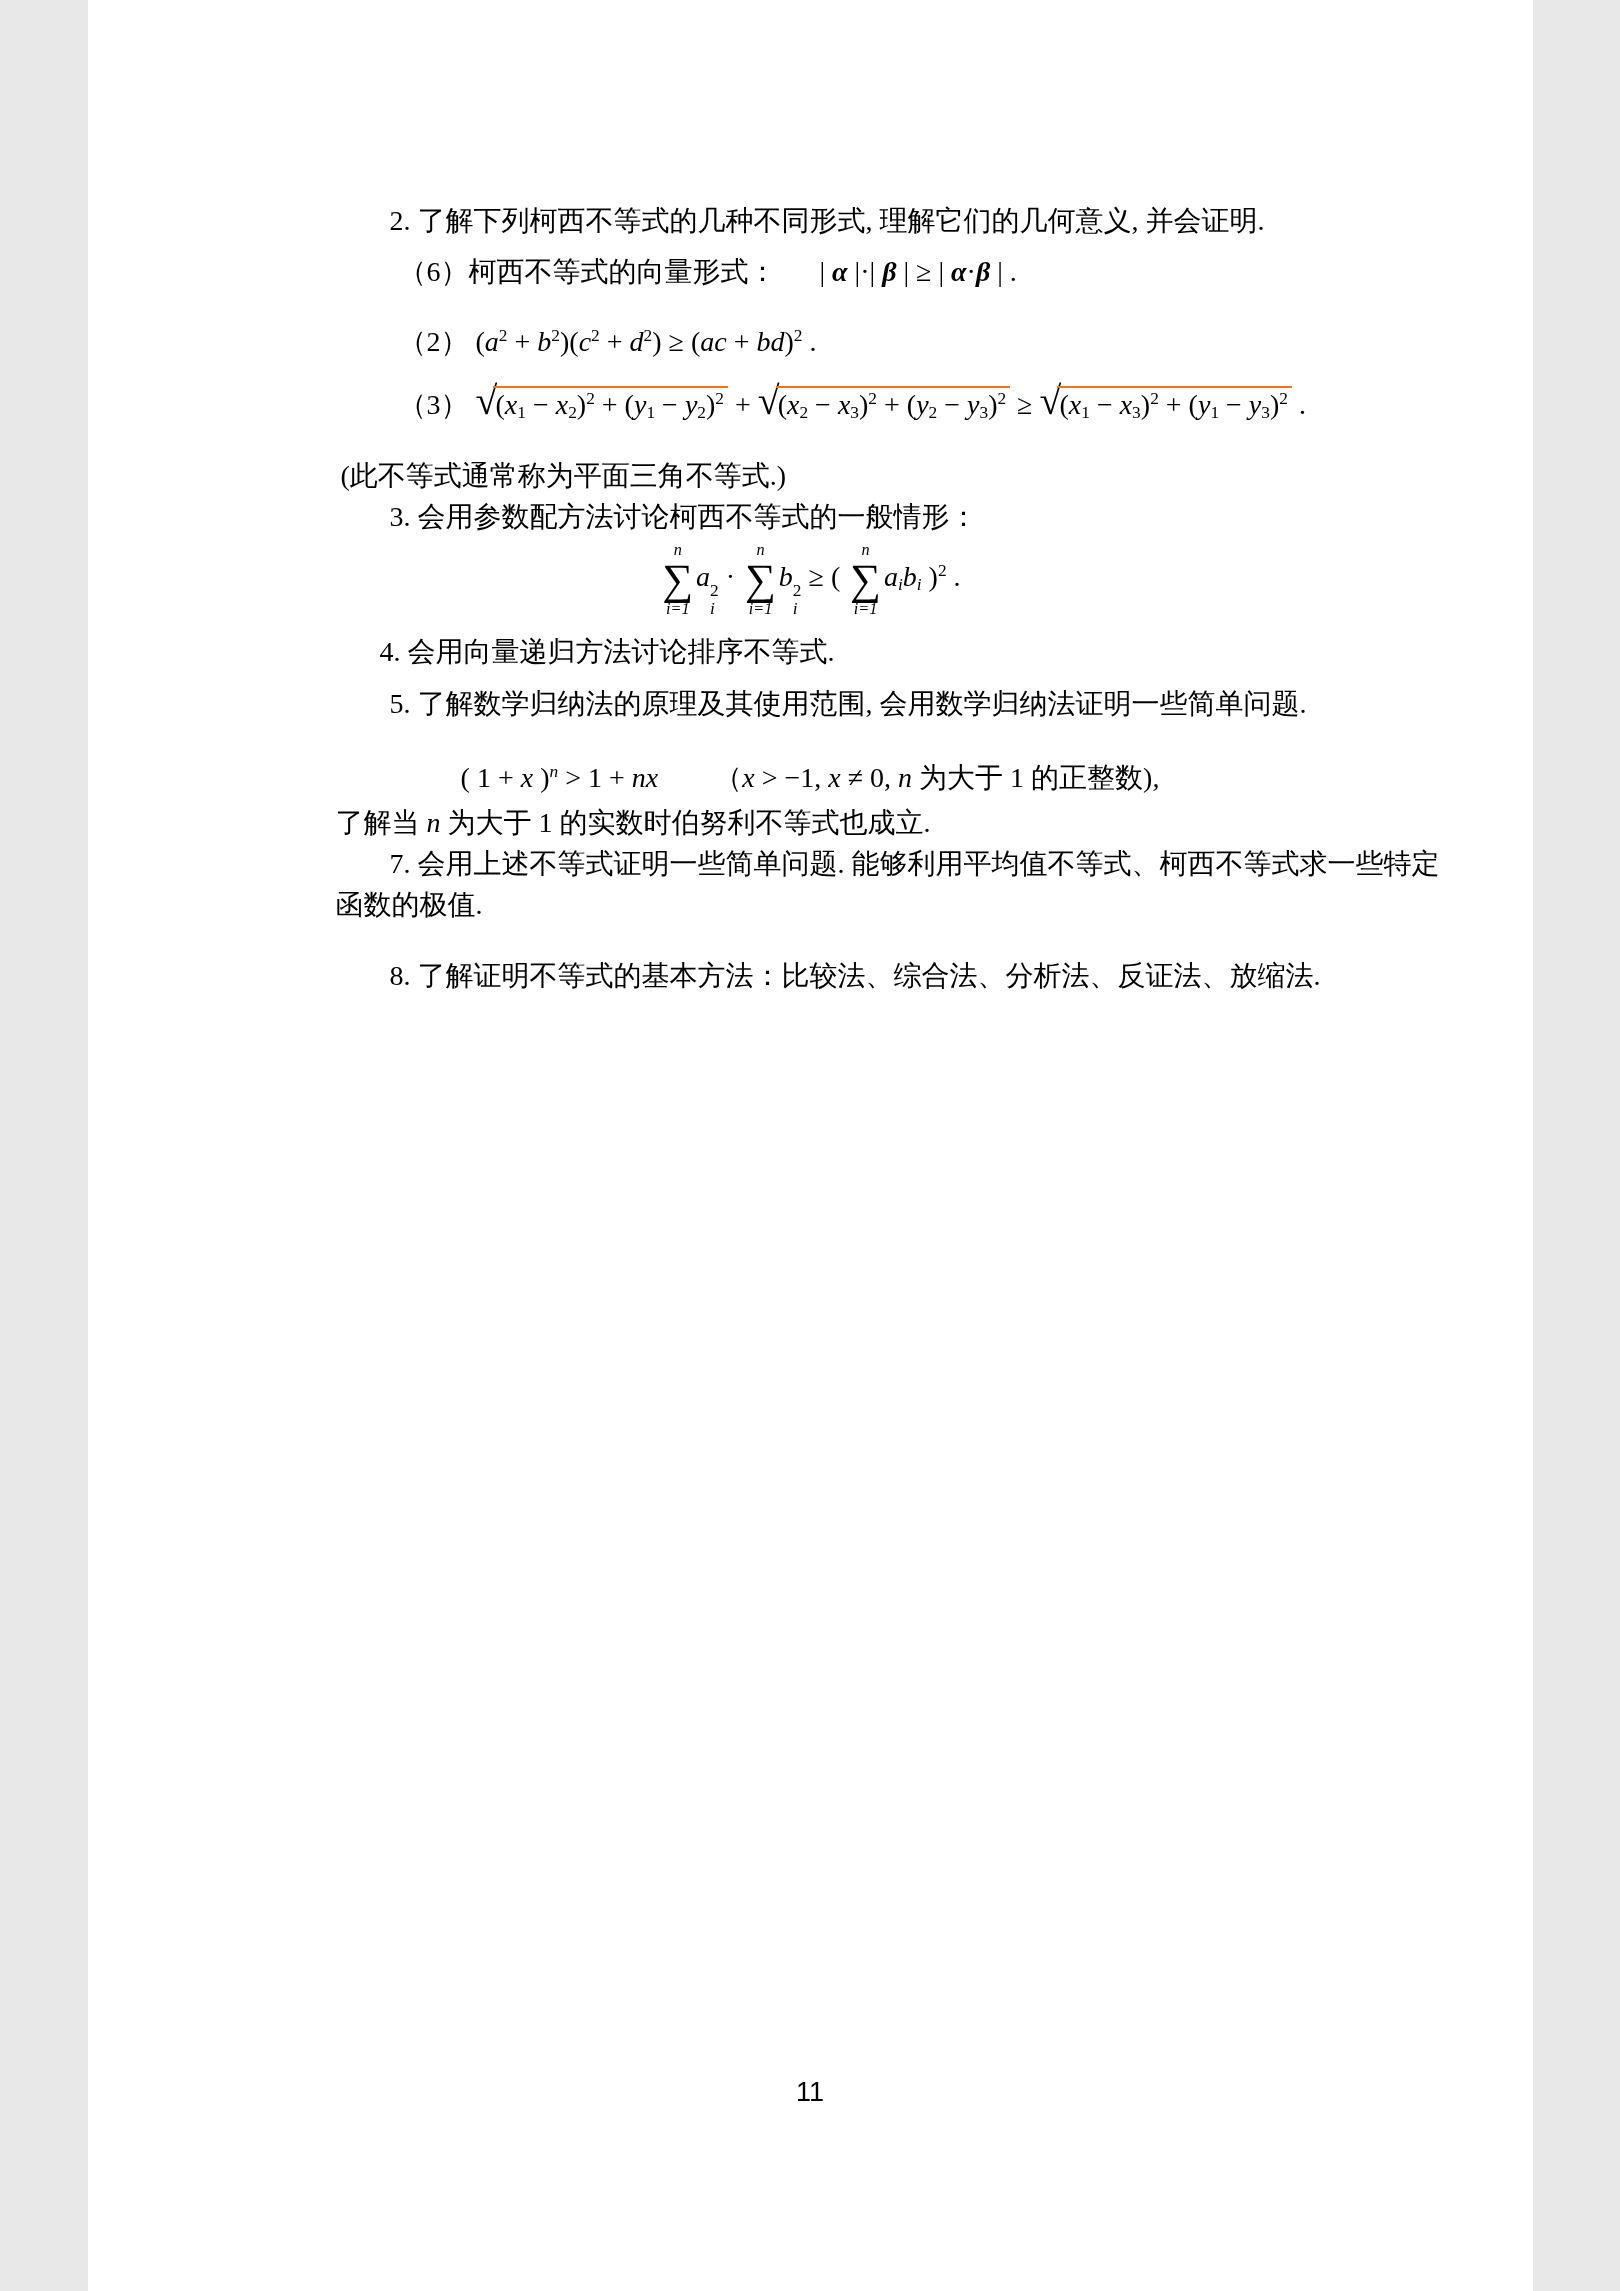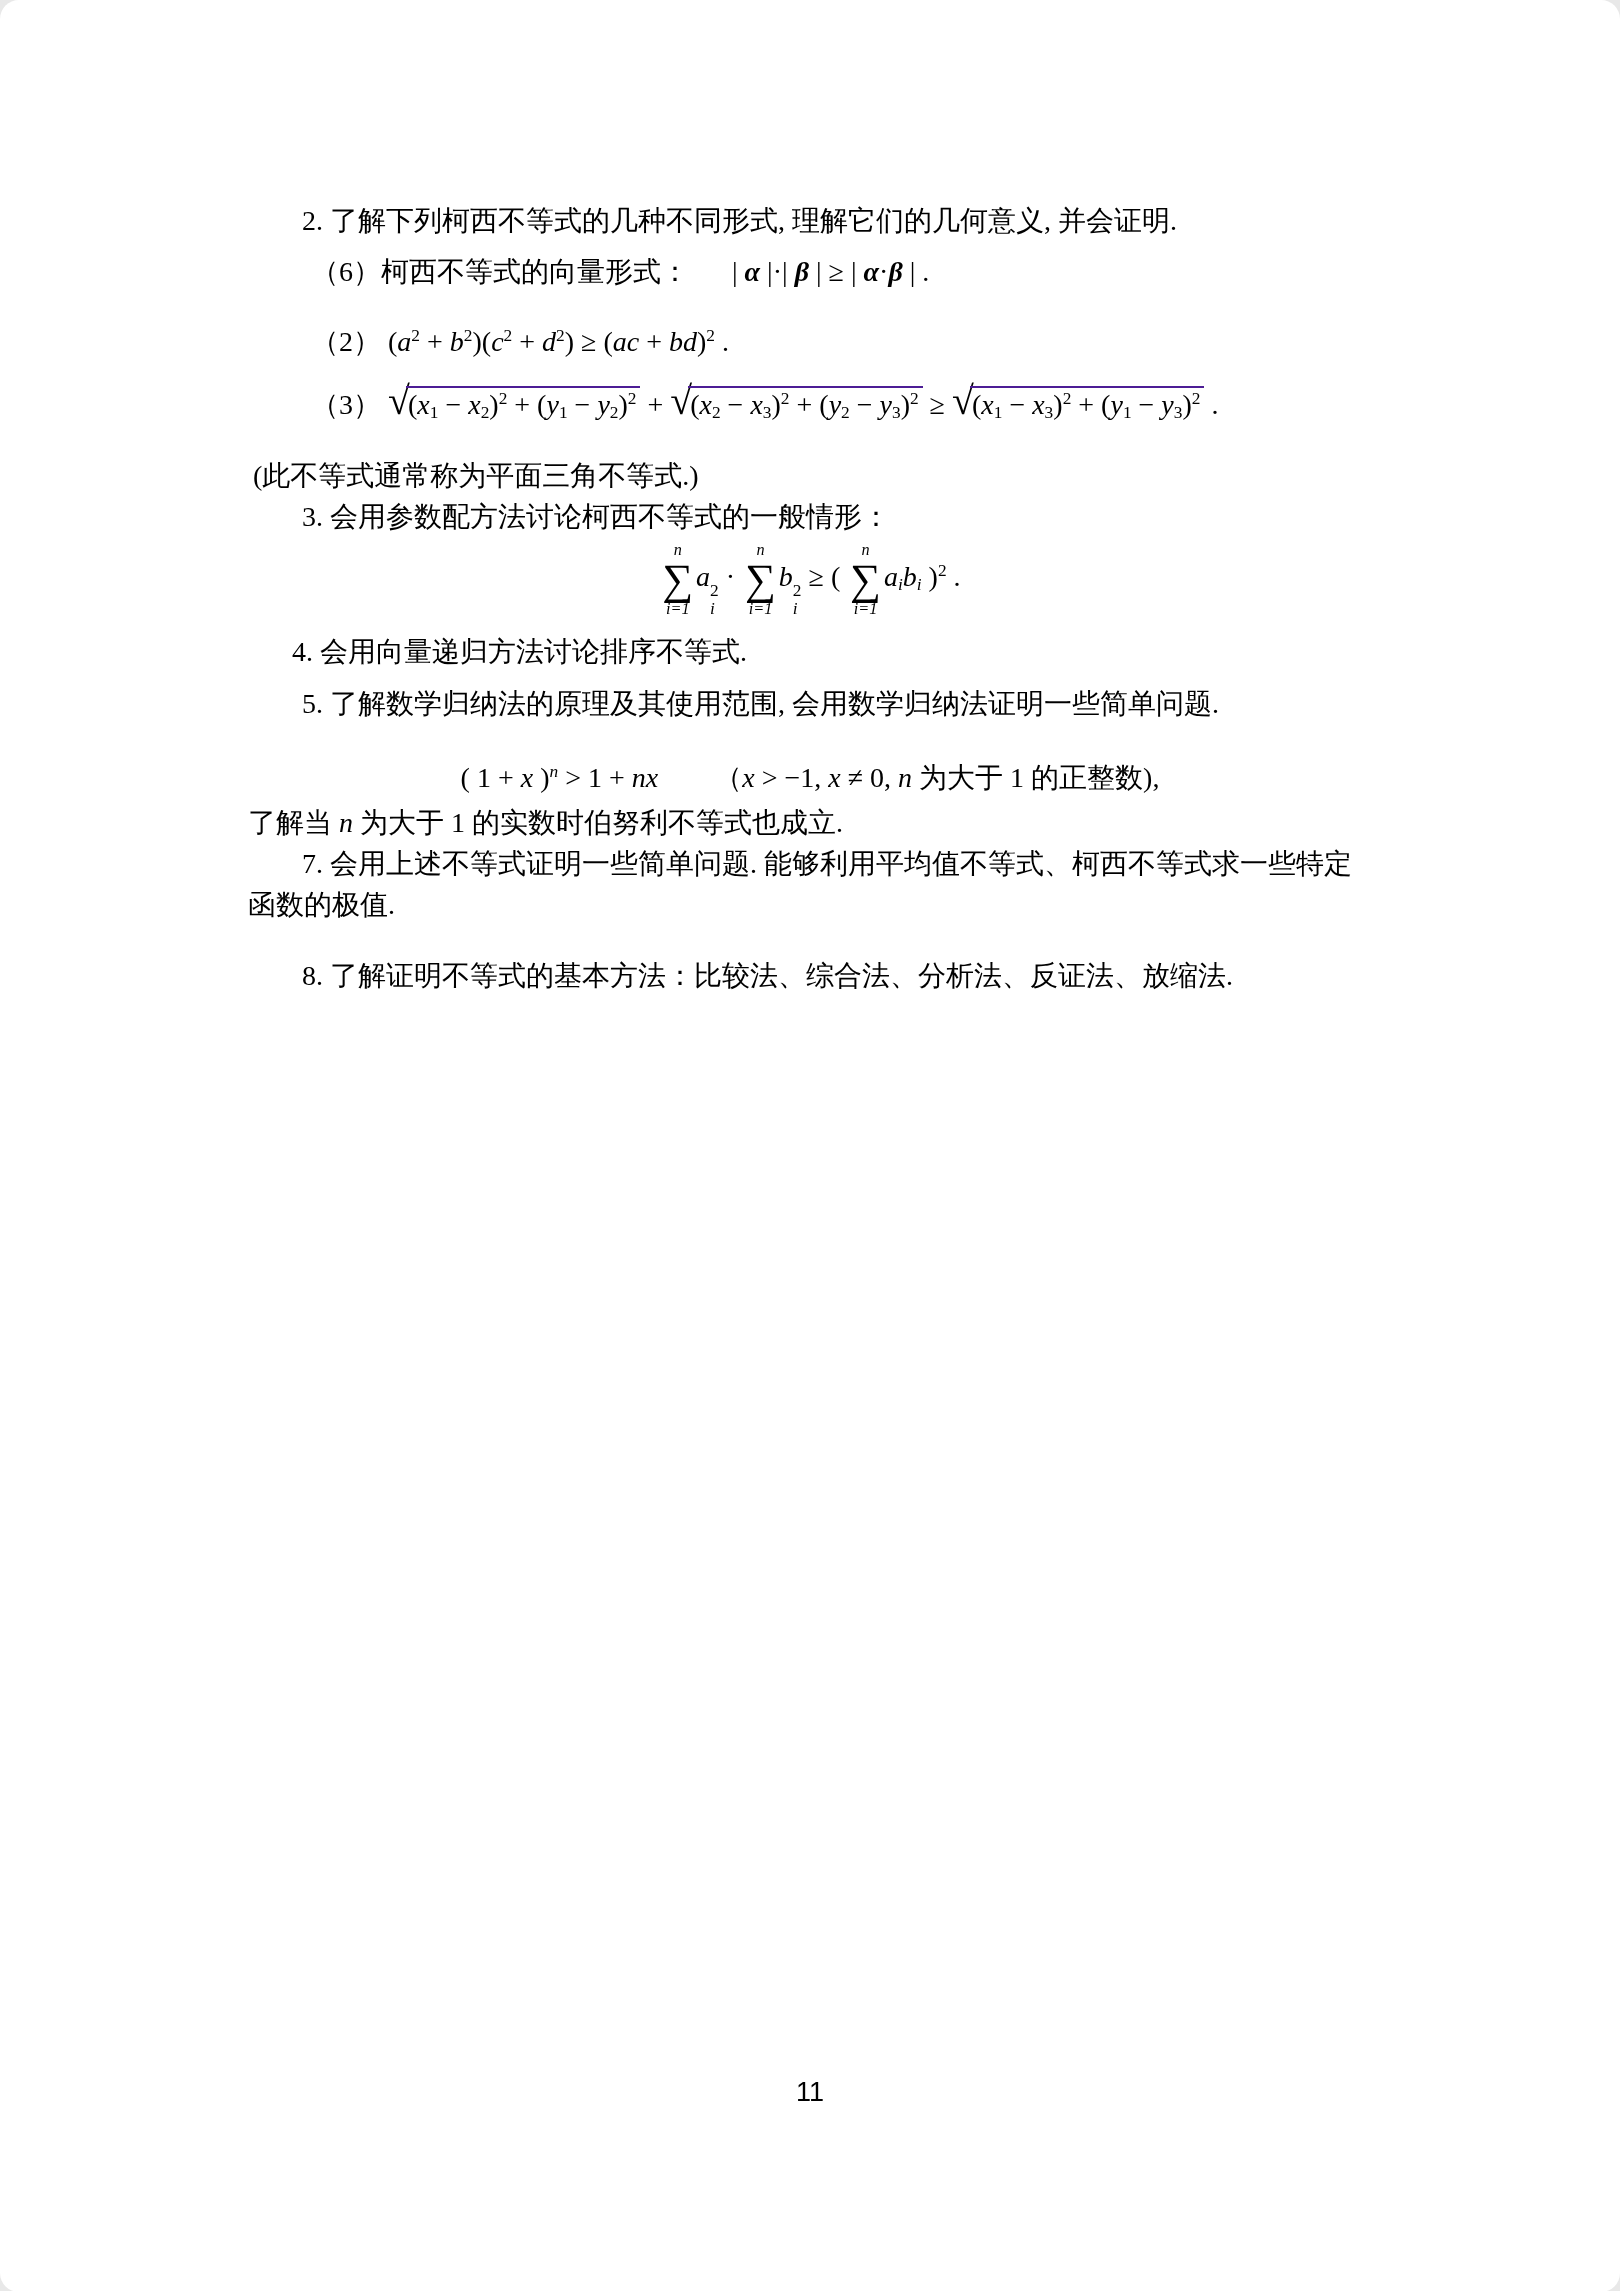--- a/index.html
+++ b/index.html
@@ -1,25 +1,24 @@
 <!DOCTYPE html>
 <html><head>
 <meta charset="utf-8">
 <style>
   html,body{margin:0;padding:0;background:#e8e8e8;}
   .page{
     position:relative;
-    width:1620px;height:2292px;
+    width:1445px;height:2292px;
     background:#ffffff;
     color:#000000;
     font-family:"Liberation Serif","DejaVu Serif",serif;
     font-size:28px;
     overflow:hidden;
     margin:0 auto;
-    border-radius:19px;
   }
   .ln{
     position:absolute;
     white-space:nowrap;
     line-height:1.35;
   }
   .centered{
     left:0;
     width:100%;
     text-align:center;
@@ -36,21 +35,21 @@
     font-size:0.62em;line-height:1.05;vertical-align:-0.55em;
   }
   .bigop{
     display:inline-flex;flex-direction:column;align-items:center;
     vertical-align:middle;line-height:1;margin:0 2.9px;
   }
   .bigop .opsign{font-size:1.55em;line-height:0.92;font-style:normal;}
   .bigop .lim{font-size:0.58em;line-height:1.15;}
   .sqrt{display:inline-flex;align-items:baseline;white-space:nowrap;}
   .rsign{font-size:1.42em;line-height:1;margin-right:-3.9px;font-style:normal;}
-  .rbody{border-top:2px solid #4c1d95;padding:1px 3.9px 0 2px;line-height:1.15;}
+  .rbody{border-top:2px solid #f97316;padding:1px 3.9px 0 2px;line-height:1.15;}
   .fgap{display:inline-block;width:43px;}
   .page-number{
     position:absolute;left:0;width:100%;text-align:center;
     font-family:"Liberation Sans","DejaVu Sans",sans-serif;
     font-size:27px;line-height:1.2;
   }
 </style>
 </head>
 <body>
 

